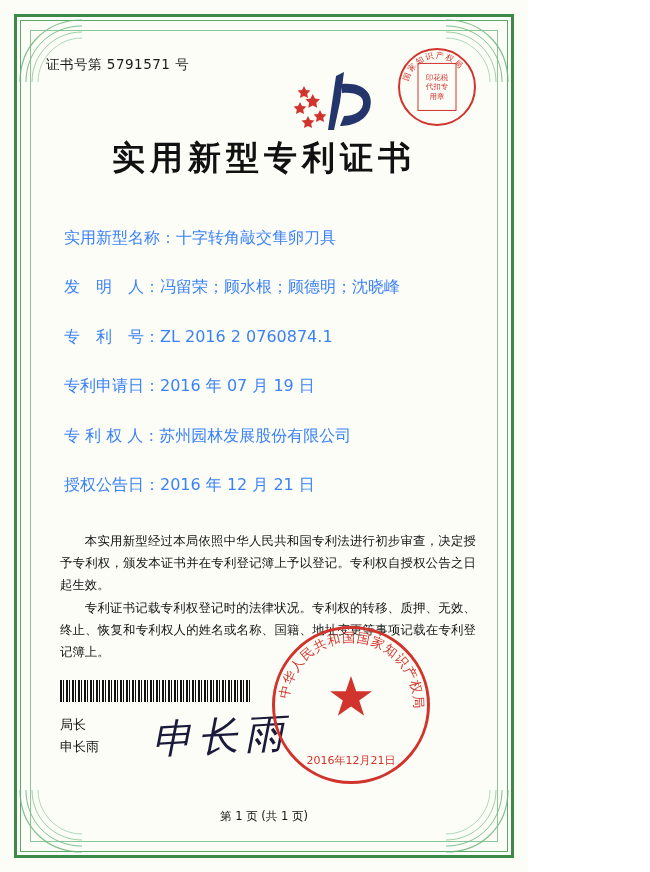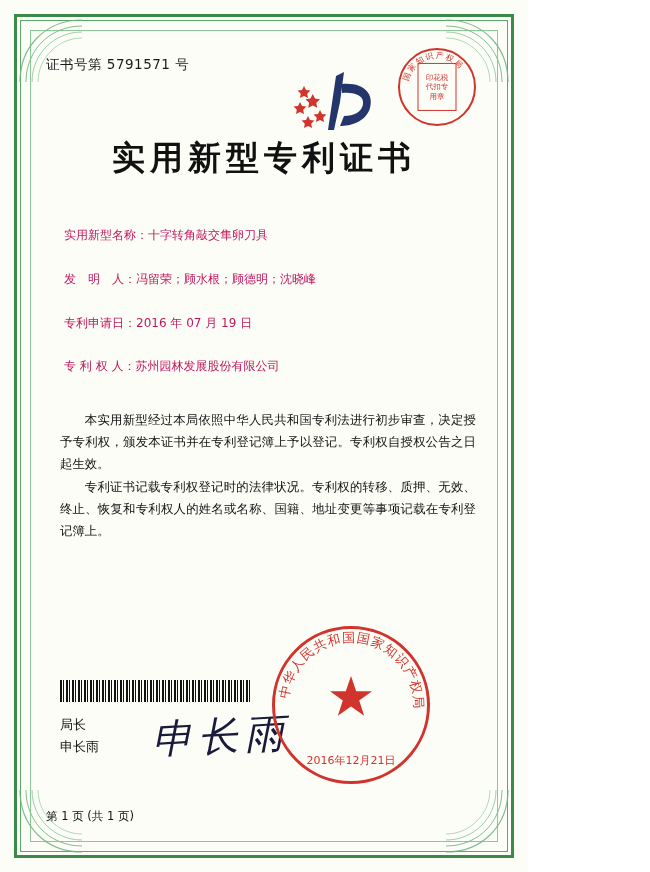--- a/index.html
+++ b/index.html
@@ -81,22 +81,22 @@
     color:#111;
     margin-top:62px;
     font-family:Liberation Sans, sans-serif;
   }
 
   .fields{
     margin-top:46px;
     padding-left:18px;
   }
   .field{
-    font-size:12px;
-    color:#be185d;
+    font-size:16px;
+    color:#3b82f6;
     margin-bottom:27px;
     line-height:1.4;
   }
   .field .lbl{display:inline-block;}
   .field .val{}
 
   .paras{
     margin-top:34px;
     padding-left:14px;padding-right:6px;
   }
@@ -143,21 +143,21 @@
   .seal-arc-text{
     position:absolute;inset:0;
   }
   .seal-arc-text text{
     fill:#d0342c;font-size:13px;font-family:"DejaVu Sans","Liberation Sans",sans-serif;
     letter-spacing:1px;
   }
 
   .footer{
     position:absolute;left:0;right:0;bottom:4px;
-    text-align:left;font-size:11.5px;color:#111;
+    text-align:center;font-size:11.5px;color:#111;
   }
 </style>
 </head>
 <body>
 
 <div class="page">
 
   <div class="border-outer"></div>
   <div class="border-mid"></div>
   <div class="border-inner"></div>
@@ -229,24 +229,30 @@
     <div class="title">实用新型专利证书</div>
 
     <div class="fields">
       <div class="field">
         <span class="lbl">实用新型名称：</span><span class="val">十字转角敲交隼卵刀具</span>
       </div>
       <div class="field">
         <span class="lbl">发　明　人：</span><span class="val">冯留荣；顾水根；顾德明；沈晓峰</span>
       </div>
       <div class="field">
+        <span class="lbl">专　利　号：</span><span class="val">ZL 2016 2 0760874.1</span>
+      </div>
+      <div class="field">
         <span class="lbl">专利申请日：</span><span class="val">2016 年 07 月 19 日</span>
       </div>
       <div class="field">
         <span class="lbl">专 利 权 人：</span><span class="val">苏州园林发展股份有限公司</span>
+      </div>
+      <div class="field">
+        <span class="lbl">授权公告日：</span><span class="val">2016 年 12 月 21 日</span>
       </div>
     </div>
 
     <div class="paras">
       <div class="para">本实用新型经过本局依照中华人民共和国专利法进行初步审查，决定授予专利权，颁发本证书并在专利登记簿上予以登记。专利权自授权公告之日起生效。</div>
       <div class="para">专利证书记载专利权登记时的法律状况。专利权的转移、质押、无效、终止、恢复和专利权人的姓名或名称、国籍、地址变更等事项记载在专利登记簿上。</div>
     </div>
 
     <div class="barcode"></div>
 

